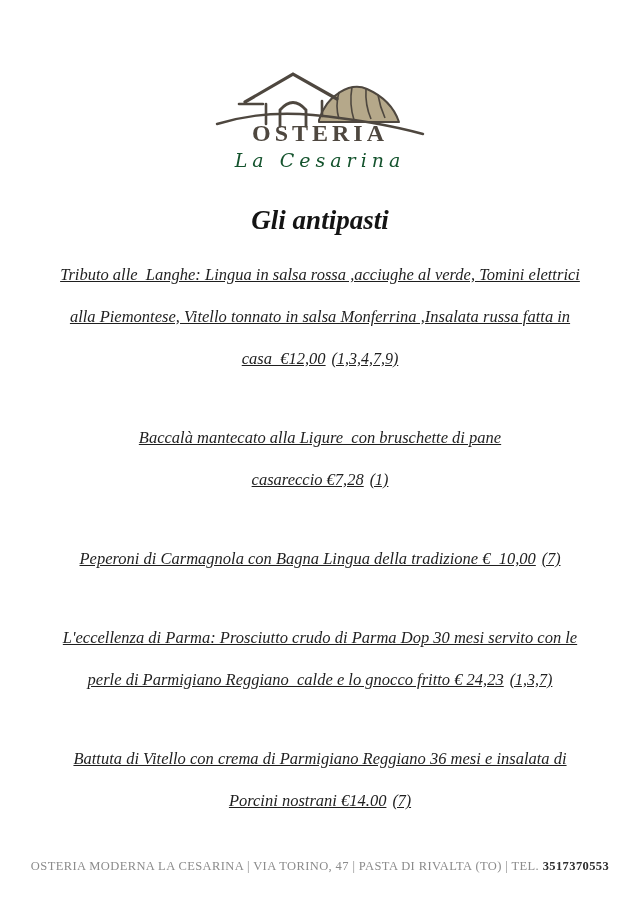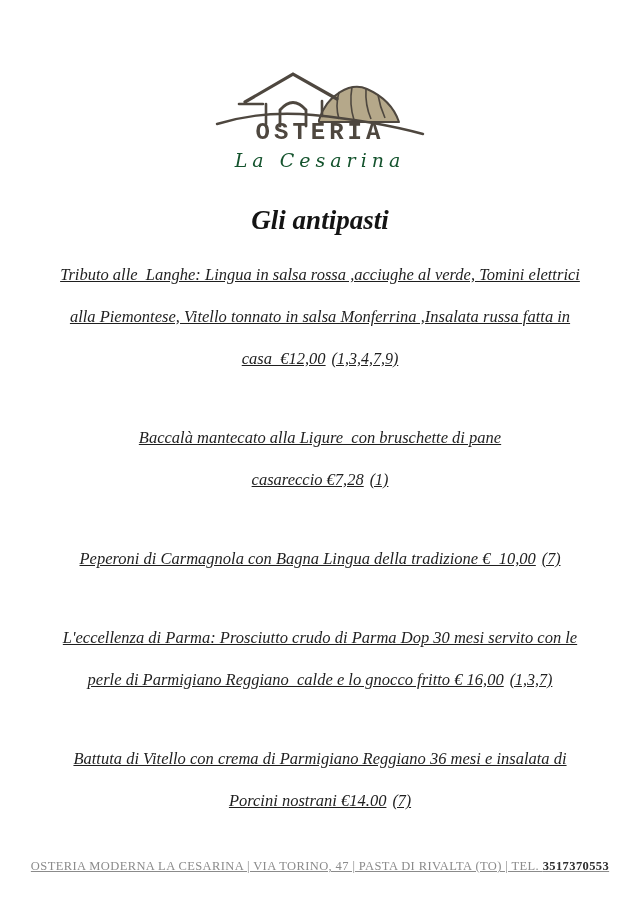--- a/index.html
+++ b/index.html
@@ -9,21 +9,21 @@
     margin:0 auto;
     background:#ffffff;
     overflow:hidden;
     font-family:"Liberation Serif", serif;
     color:#1f1f1f;
   }
   
   .logo{padding-top:62px;text-align:center;}
   .logo-art{display:block;margin:0 auto;}
   .logo-name{
-    font-family:Liberation Mono, monospace;
+    font-family:Liberation Serif, serif;
     font-weight:bold;
     font-size:24px;
     letter-spacing:4px;
     color:#4e473f;
     margin-top:-16px;
     line-height:26px;
   }
   .logo-script{
     font-family:"DejaVu Serif", serif;
     font-style:italic;
@@ -59,21 +59,20 @@
   }
   .allerg:not(:empty){margin-left:6px;}
   
   .footer{
     margin-top:14px;
     text-align:center;
     font-size:12.5px;
     letter-spacing:0.4px;
     color:#8b8b8b;
     white-space:pre;
-    text-decoration:underline;
   }
   .footer-phone{
     color:#2e2e2e;
     font-weight:bold;
   }
 </style>
 </head>
 <body>
 
 <div class="page">
@@ -115,21 +114,21 @@
       <div class="line"><span class="ltxt">Baccalà mantecato alla Ligure  con bruschette di pane</span><span class="allerg"></span></div>
       <div class="line"><span class="ltxt">casareccio €7,28</span><span class="allerg">(1)</span></div>
     </div>
 
     <div class="item">
       <div class="line"><span class="ltxt">Peperoni di Carmagnola con Bagna Lingua della tradizione €  10,00</span><span class="allerg">(7)</span></div>
     </div>
 
     <div class="item">
       <div class="line"><span class="ltxt">L'eccellenza di Parma: Prosciutto crudo di Parma Dop 30 mesi servito con le</span><span class="allerg"></span></div>
-      <div class="line"><span class="ltxt">perle di Parmigiano Reggiano  calde e lo gnocco fritto € 16,00</span><span class="allerg">(1,3,7)</span></div>
+      <div class="line"><span class="ltxt">perle di Parmigiano Reggiano  calde e lo gnocco fritto € 24,23</span><span class="allerg">(1,3,7)</span></div>
     </div>
 
     <div class="item">
       <div class="line"><span class="ltxt">Battuta di Vitello con crema di Parmigiano Reggiano 36 mesi e insalata di</span><span class="allerg"></span></div>
       <div class="line"><span class="ltxt">Porcini nostrani €14.00</span><span class="allerg">(7)</span></div>
     </div>
 
   </div>
 
   <div class="footer"><span>OSTERIA MODERNA LA CESARINA | VIA TORINO, 47 | PASTA DI RIVALTA (TO) | TEL. </span><span class="footer-phone">3517370553</span></div>

